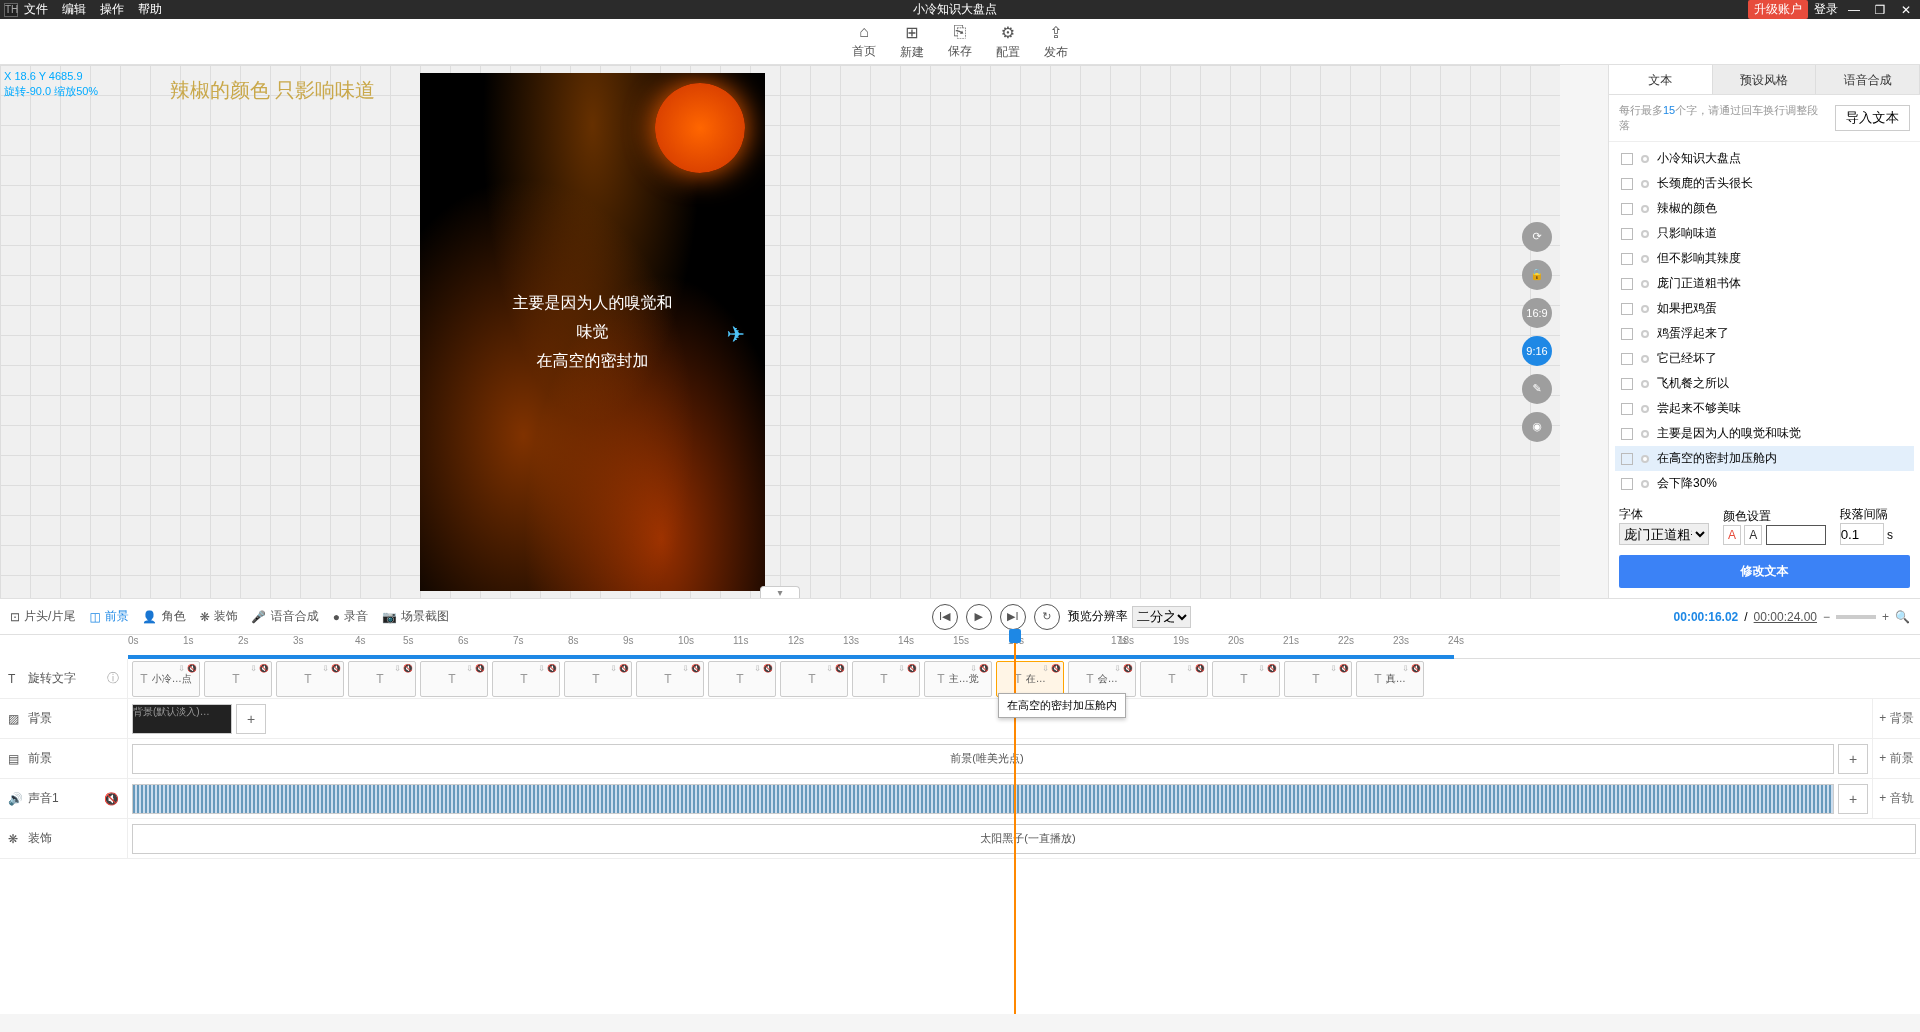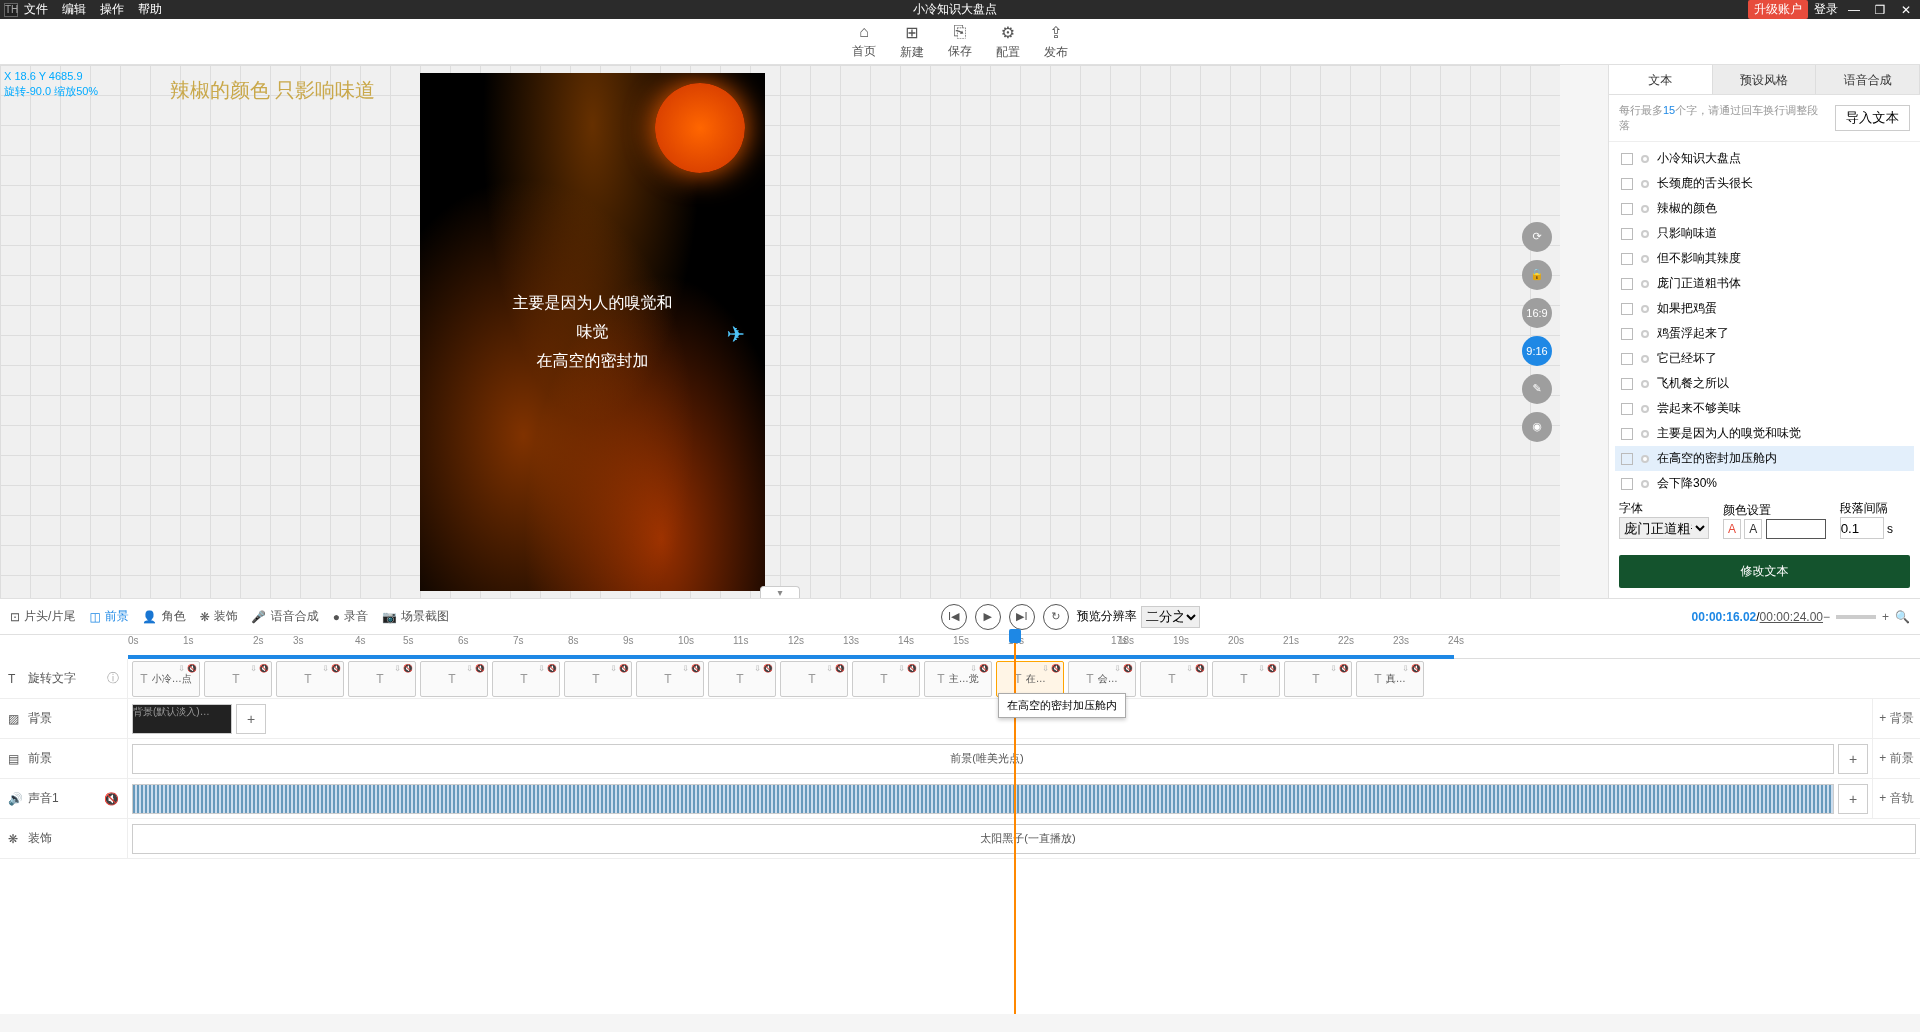--- a/index.html
+++ b/index.html
@@ -41,34 +41,34 @@
 .right-tabs .rtab { flex: 1; text-align: center; line-height: 30px; background: #ececec; cursor: pointer; color: #333; border-right: 1px solid #ddd; }
 .right-tabs .rtab.active { background: #fff; }
 .import-row { display: flex; align-items: center; padding: 8px 10px; gap: 6px; border-bottom: 1px solid #eee; }
 .import-row .hint { flex: 1; color: #999; font-size: 11px; }
 .import-row .import-btn { border: 1px solid #ccc; padding: 3px 10px; background: #fff; cursor: pointer; }
 .text-list { flex: 1; overflow-y: auto; padding: 4px 6px; }
 .text-list .line-item { display: flex; align-items: center; gap: 8px; padding: 4px 6px; cursor: pointer; }
 .text-list .line-item.sel { background: #e3effb; }
 .text-list .cb { width: 12px; height: 12px; border: 1px solid #bbb; }
 .text-list .dot { width: 8px; height: 8px; border-radius: 50%; border: 2px solid #ccc; background:#fff; }
-.modify-btn { margin: 12px 10px 10px; background: #14532d; color: #fff; text-align: center; padding: 8px; border-radius: 2px; cursor: pointer; }
+.modify-btn { margin: 6px 10px 10px; background: #3b82f6; color: #fff; text-align: center; padding: 8px; border-radius: 2px; cursor: pointer; font-weight: bold; }
 .bottom-controls { padding-top:4px;}
 .controls-row { display:flex; gap:14px; align-items:flex-end; padding: 4px 10px;}
 
 
 .controls-bar { height: 36px; background: #fff; border-top: 1px solid #e0e0e0; display: flex; align-items: center; padding: 0 10px; }
 .controls-bar .tabset { display: flex; gap: 14px; }
 .controls-bar .tab-btn { display: flex; align-items: center; gap: 4px; color: #555; cursor: pointer; }
 .controls-bar .tab-btn.active { color: #1e88e5; }
 .controls-bar .play-controls { flex: 1; display: flex; justify-content: center; align-items: center; gap: 8px; }
 .controls-bar .play-controls .pbtn { width: 26px; height: 26px; border-radius: 50%; border: 1.5px solid #555; display: flex; align-items: center; justify-content: center; cursor: pointer; color: #555; font-size: 11px;}
 .controls-bar .rate-sel { display: flex; align-items: center; gap: 4px; }
 .controls-bar .rate-sel select { height: 22px; border: 1px solid #ccc; width: 59px; }
-.controls-bar .time-display { display: flex; align-items: center; }
+.controls-bar .time-display { display: flex; align-items: center; gap: 6px; }
 .controls-bar .tcur { color: #1e88e5; font-weight: bold; }
 .controls-bar .ttotal { color: #555; text-decoration: underline; }
 .controls-bar .zoom { display: flex; align-items: center; gap: 6px; color: #666;}
 .controls-bar .zoom span { cursor:pointer;}
 
 
 .timeline-area { background: #fff; border-top: 1px solid #e0e0e0; }
 .ruler { height: 24px; display: flex; position: relative; margin-left: 128px; border-bottom: 1px solid #ddd; }
 .ruler .tick { position: absolute; top: 0; font-size: 10px; color: #888; }
 .playhead { position: absolute; top: 0; bottom: 0; width: 2px; background: #ff8800; left: 1014px; z-index: 5; }
@@ -327,21 +327,21 @@
       <span>🔍</span>
     </div>
   </div>
 </div>
 
 <div class="timeline-area" style="height:380px;position:relative">
   <div class="ruler" id="ruler">
     <div class="range-blue"></div>
   <div class="tick" style="left: 0px;">0s</div>
       <div class="tick" style="left: 55px;">1s</div>
-      <div class="tick" style="left: 125px;">2s</div>
+      <div class="tick" style="left: 110px;">2s</div>
       <div class="tick" style="left: 165px;">3s</div>
       <div class="tick" style="left: 227px; text-align: right;">4s</div>
       <div class="tick" style="left: 275px;">5s</div>
       <div class="tick" style="left: 330px;">6s</div>
       <div class="tick" style="left: 385px;">7s</div>
       <div class="tick" style="left: 440px;">8s</div>
       <div class="tick" style="left: 495px;">9s</div>
       <div class="tick" style="left: 550px;">10s</div>
       <div class="tick" style="left: 605px;">11s</div>
       <div class="tick" style="left: 660px;">12s</div>

